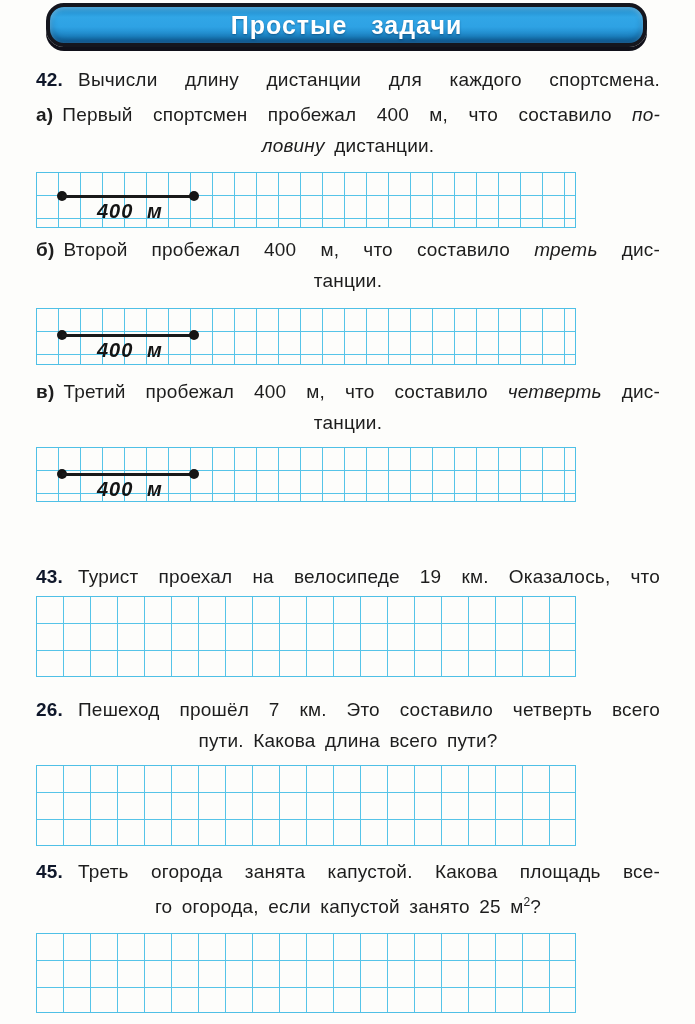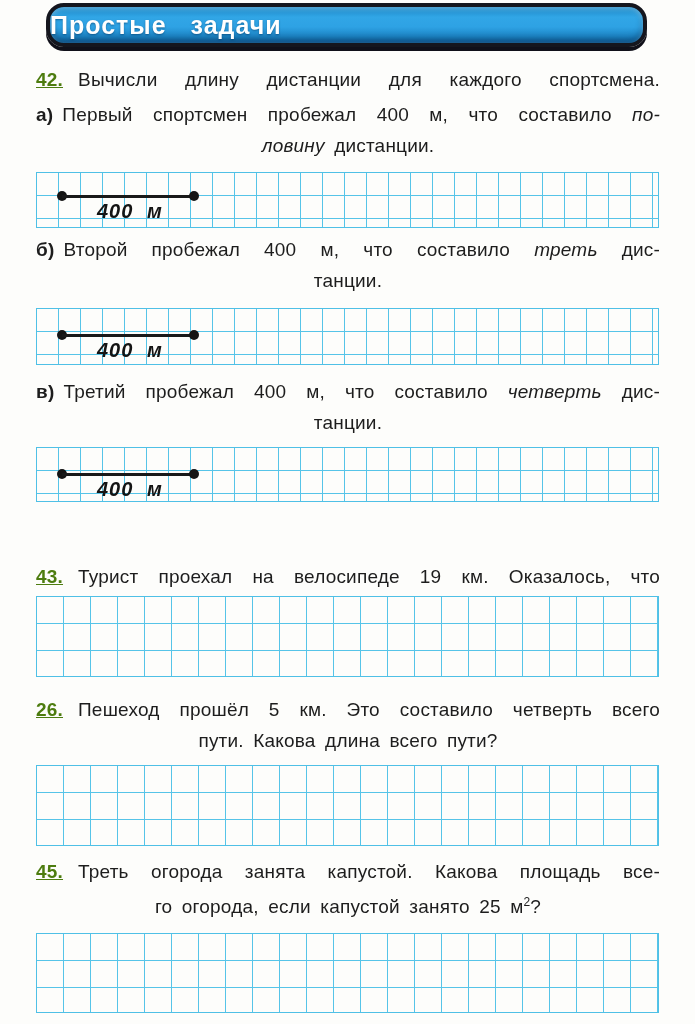--- a/index.html
+++ b/index.html
@@ -11,47 +11,47 @@
   }
   .page{position:absolute;inset:0;}
 
   
   .banner{
     position:absolute;left:46px;top:3px;width:593px;height:36px;
     background:linear-gradient(180deg,#1a85c4 0%,#31a6e6 28%,#2ea2e4 55%,#1d86c6 82%,#1168a4 100%);
     border:4px solid #15161e;
     border-radius:18px;
     box-shadow:0 4px 0 0 #101019, inset 0 2px 5px rgba(190,235,255,.45), inset 0 -4px 7px rgba(0,40,80,.45);
-    display:flex;align-items:center;justify-content:flex-start;
+    display:flex;align-items:center;justify-content:center;
   }
   .banner-title{
     color:#fff;font-size:25px;font-weight:bold;letter-spacing:1px;word-spacing:16px;
     text-shadow:0 1px 2px rgba(0,45,85,.5);
   }
 
   
   .para{position:absolute;left:36px;width:624px;font-size:19px;line-height:31px;}
   .line{word-spacing:4px;letter-spacing:.2px;text-align:center;}
   .line.j{text-align:justify;text-align-last:justify;}
-  .num{color:#4d7c0f;font-weight:bold;margin-right:15px;text-decoration:underline;}
+  .num{color:#0f172a;font-weight:bold;margin-right:15px;}
   .b{font-weight:bold;margin-right:9px;}
   .i{font-style:italic;margin-top:40px;}
   .sup{font-size:12px;vertical-align:7px;}
 
   #p42{top:64px;}
   #pa{top:99px;}
   #pb{top:234px;}
   #pc{top:376px;}
   #p43{top:524px;margin-top:37px;}
   #p44{top:694px;}
   #p45{top:856px;}
 
   
   .grid{
-    position:absolute;left:36px;width:623px;
+    position:absolute;left:36px;width:540px;
     border:1.5px solid #4fc0e6;
     box-sizing:border-box;
   }
   .cells-s{ 
     background-image:
       repeating-linear-gradient(to right, transparent 0 21px, #56c4e8 21px 22px),
       repeating-linear-gradient(to bottom, transparent 0 22px, #56c4e8 22px 23px);
   }
   .cells-l{ 
     background-image:
@@ -134,21 +134,21 @@
       <span class="seg-label">400 м</span>
     </div>
   </div>
 
   <div class="para" id="p43">
       <div class="line j"><span class="num">43.</span><span>Турист проехал на велосипеде 19 км. Оказалось, что</span></div>
     </div>
   <div class="grid cells-l" id="gD"></div>
 
   <div class="para" id="p44">
-      <div class="line j"><span class="num">26.</span><span>Пешеход прошёл 5 км. Это составило четверть всего</span></div>
+      <div class="line j"><span class="num">26.</span><span>Пешеход прошёл 7 км. Это составило четверть всего</span></div>
       <div class="line"><span>пути. Какова длина всего пути?</span></div>
     </div>
   <div class="grid cells-l" id="gE"></div>
 
   <div class="para" id="p45">
       <div class="line j"><span class="num">45.</span><span>Треть огорода занята капустой. Какова площадь все-</span></div>
       <div class="line"><span>го огорода, если капустой занято 25 м</span><span class="sup">2</span><span>?</span></div>
     </div>
   <div class="grid cells-l" id="gF"></div>
 

